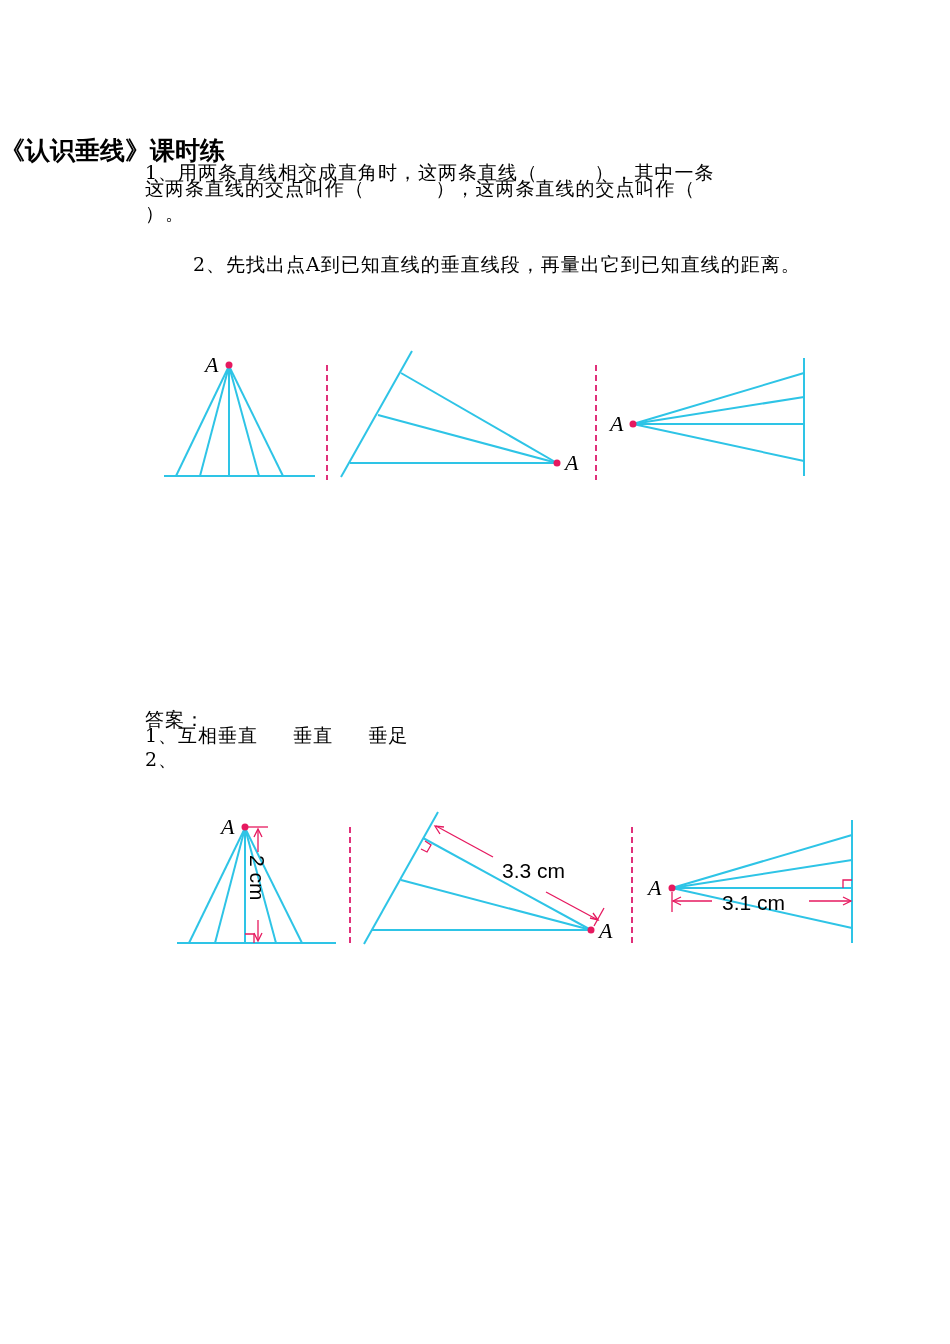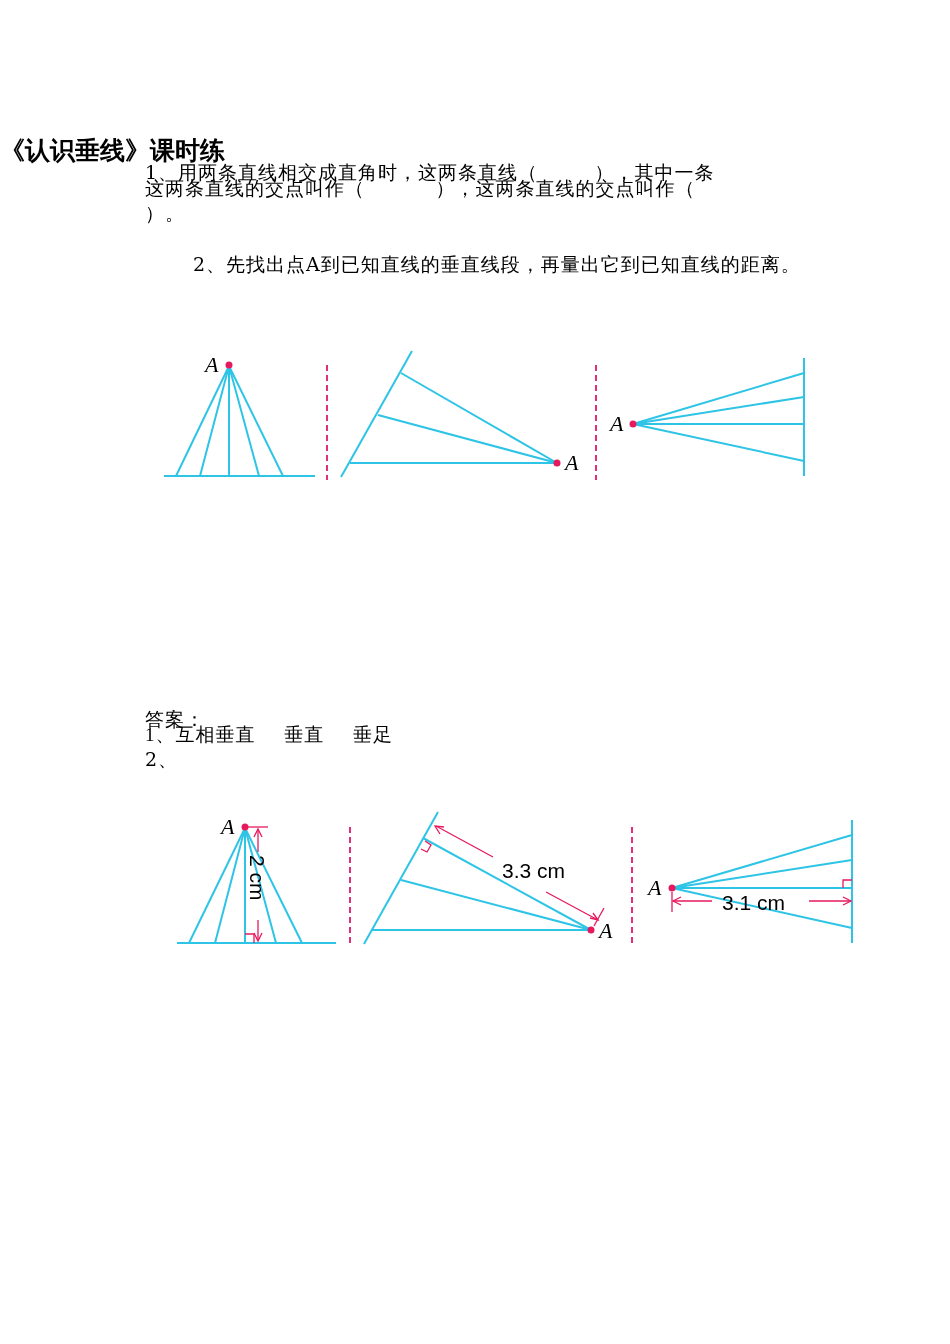--- a/index.html
+++ b/index.html
@@ -52,21 +52,21 @@
     <line x1="633" y1="424" x2="804" y2="373"></line>
     <line x1="633" y1="424" x2="804" y2="397"></line>
     <line x1="633" y1="424" x2="804" y2="424"></line>
     <line x1="633" y1="424" x2="804" y2="461"></line>
   </g>
   <circle cx="633" cy="424" r="3.5" fill="#e6195f"></circle>
   <text class="lbl" x="610" y="431">A</text>
 </svg>
 
 <div class="abs line" style="top:700px;margin-top:7px;">答案：</div>
-<div class="abs line" style="top:723px;font-family:Liberation Serif, serif;">1、互相垂直     垂直     垂足</div>
+<div class="abs line" style="top:723px;">1、互相垂直     垂直     垂足</div>
 <div class="abs line" style="top:747px;">2、</div>
 
 <svg class="fig" width="950" height="1344">
 
   <g stroke="#2ec4e6" stroke-width="2" fill="none">
     <line x1="177" y1="943" x2="336" y2="943"></line>
     <line x1="245" y1="828" x2="189" y2="943"></line>
     <line x1="245" y1="828" x2="215" y2="943"></line>
     <line x1="245" y1="828" x2="245" y2="943"></line>
     <line x1="245" y1="828" x2="276" y2="943"></line>

